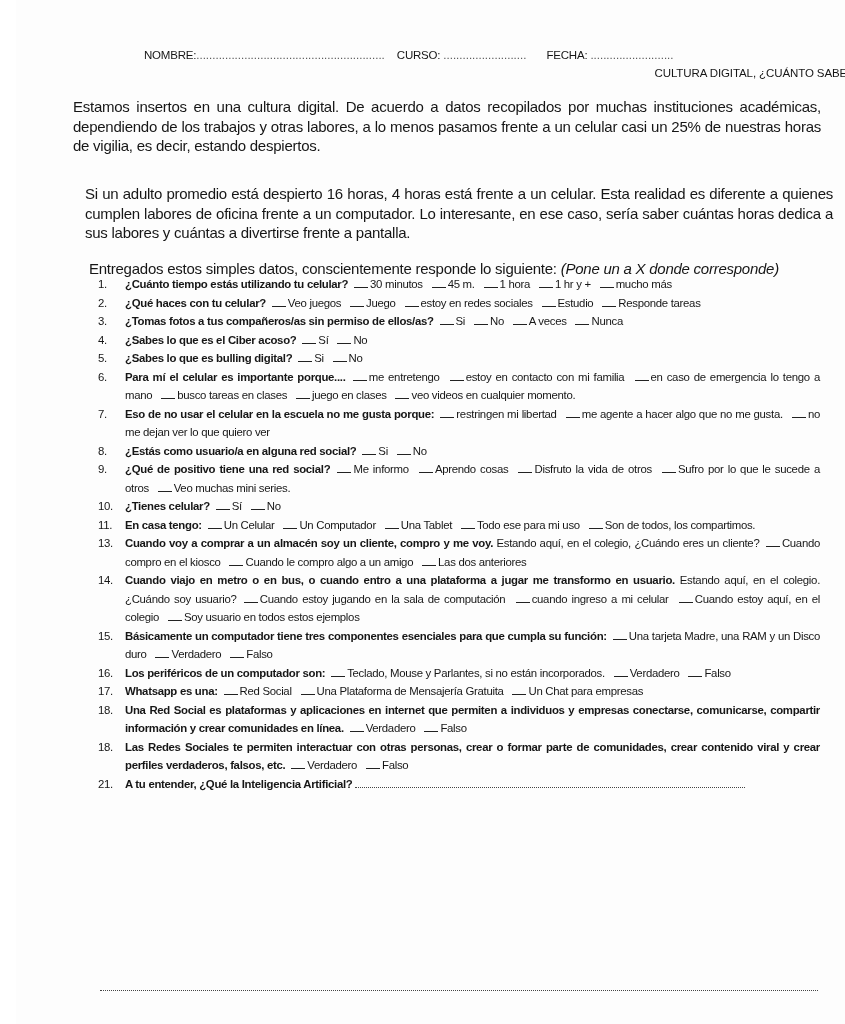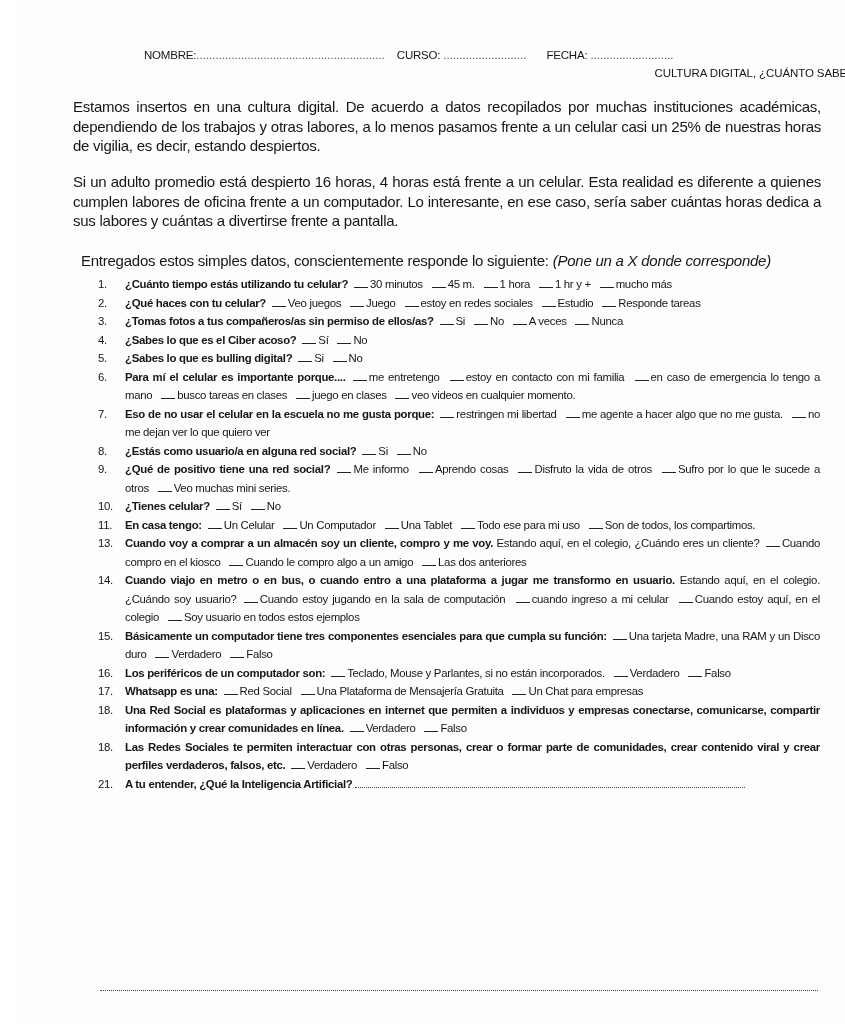--- a/index.html
+++ b/index.html
@@ -57,22 +57,22 @@
     <span class="lbl">CURSO:</span>
     <span class="dots">..........................</span>
     <span style="display:inline-block;width:14px"></span>
     <span class="lbl">FECHA:</span>
     <span class="dots">..........................</span>
   </div>
 
   <div class="title">CULTURA DIGITAL, ¿CUÁNTO SABES?</div>
 
   <p class="para p1" style="margin:0">Estamos insertos en una cultura digital. De acuerdo a datos recopilados por muchas instituciones académicas, dependiendo de los trabajos y otras labores, a lo menos pasamos frente a un celular casi un 25% de nuestras horas de vigilia, es decir, estando despiertos.</p>
-  <p class="para p2" style="margin:0">Si un adulto promedio está despierto 16 horas, 4 horas está frente a un celular. Esta realidad es diferente a quienes cumplen labores de oficina frente a un computador. Lo interesante, en ese caso, sería saber cuántas horas dedica a sus labores y cuántas a divertirse frente a pantalla.</p>
-  <p class="para p3" style="margin:8px"><span>Entregados estos simples datos, conscientemente responde lo siguiente: </span><em>(Pone un  a X donde corresponde)</em></p>
+  <p class="para p2" style="margin:12px">Si un adulto promedio está despierto 16 horas, 4 horas está frente a un celular. Esta realidad es diferente a quienes cumplen labores de oficina frente a un computador. Lo interesante, en ese caso, sería saber cuántas horas dedica a sus labores y cuántas a divertirse frente a pantalla.</p>
+  <p class="para p3" style="margin:16px"><span>Entregados estos simples datos, conscientemente responde lo siguiente: </span><em>(Pone un  a X donde corresponde)</em></p>
 
   <ol class="questions" id="questions">
       <li><span class="num">1.</span><span class="q">¿Cuánto tiempo estás utilizando tu celular?</span> <span class="blank"></span><span class="opt">30 minutos</span> <span class="blank"></span><span class="opt">45 m.</span> <span class="blank"></span><span class="opt">1 hora</span> <span class="blank"></span><span class="opt">1 hr y +</span> <span class="blank"></span><span class="opt">mucho más</span></li>
       <li><span class="num">2.</span><span class="q">¿Qué haces con tu celular?</span> <span class="blank"></span><span class="opt">Veo juegos</span> <span class="blank"></span><span class="opt">Juego</span> <span class="blank"></span><span class="opt">estoy en redes sociales</span> <span class="blank"></span><span class="opt">Estudio</span> <span class="blank"></span><span class="opt">Responde tareas</span></li>
       <li><span class="num">3.</span><span class="q">¿Tomas fotos a tus compañeros/as sin permiso de ellos/as?</span> <span class="blank"></span><span class="opt">Si</span> <span class="blank"></span><span class="opt">No</span> <span class="blank"></span><span class="opt">A veces</span> <span class="blank"></span><span class="opt">Nunca</span></li>
       <li><span class="num">4.</span><span class="q">¿Sabes lo que es el Ciber acoso?</span> <span class="blank"></span><span class="opt">Sí</span> <span class="blank"></span><span class="opt">No</span></li>
       <li><span class="num">5.</span><span class="q">¿Sabes lo que es bulling digital?</span> <span class="blank"></span><span class="opt">Si</span> <span class="blank"></span><span class="opt">No</span></li>
       <li><span class="num">6.</span><span class="q">Para mí el celular es importante porque....</span> <span class="blank"></span><span class="opt">me entretengo</span> <span class="blank"></span><span class="opt">estoy en contacto con mi familia</span> <span class="blank"></span><span class="opt">en caso de emergencia lo tengo a mano</span> <span class="blank"></span><span class="opt">busco tareas en clases</span> <span class="blank"></span><span class="opt">juego en clases</span> <span class="blank"></span><span class="opt">veo videos en cualquier momento.</span></li>
       <li><span class="num">7.</span><span class="q">Eso de no usar el celular en la escuela no me gusta porque:</span> <span class="blank"></span><span class="opt">restringen mi libertad</span> <span class="blank"></span><span class="opt">me agente a hacer algo que no me gusta.</span> <span class="blank"></span><span class="opt">no me dejan ver lo que quiero ver</span></li>
       <li><span class="num">8.</span><span class="q">¿Estás como usuario/a en alguna red social?</span> <span class="blank"></span><span class="opt">Si</span> <span class="blank"></span><span class="opt">No</span></li>

